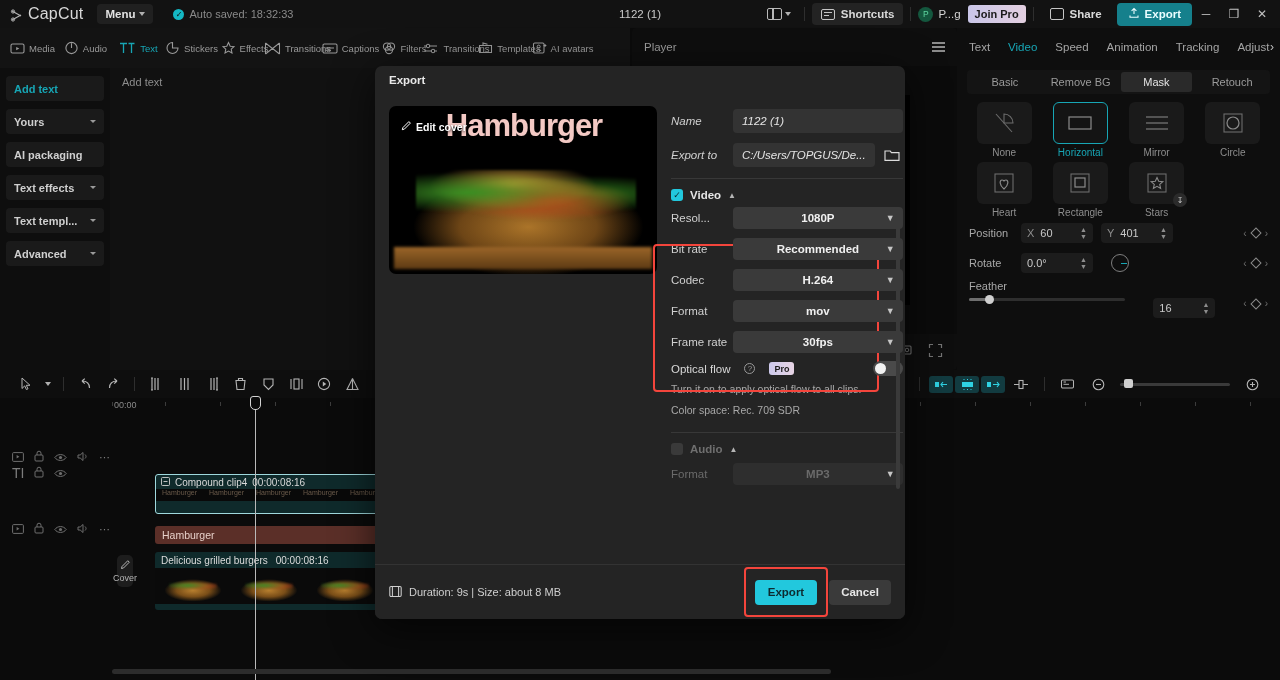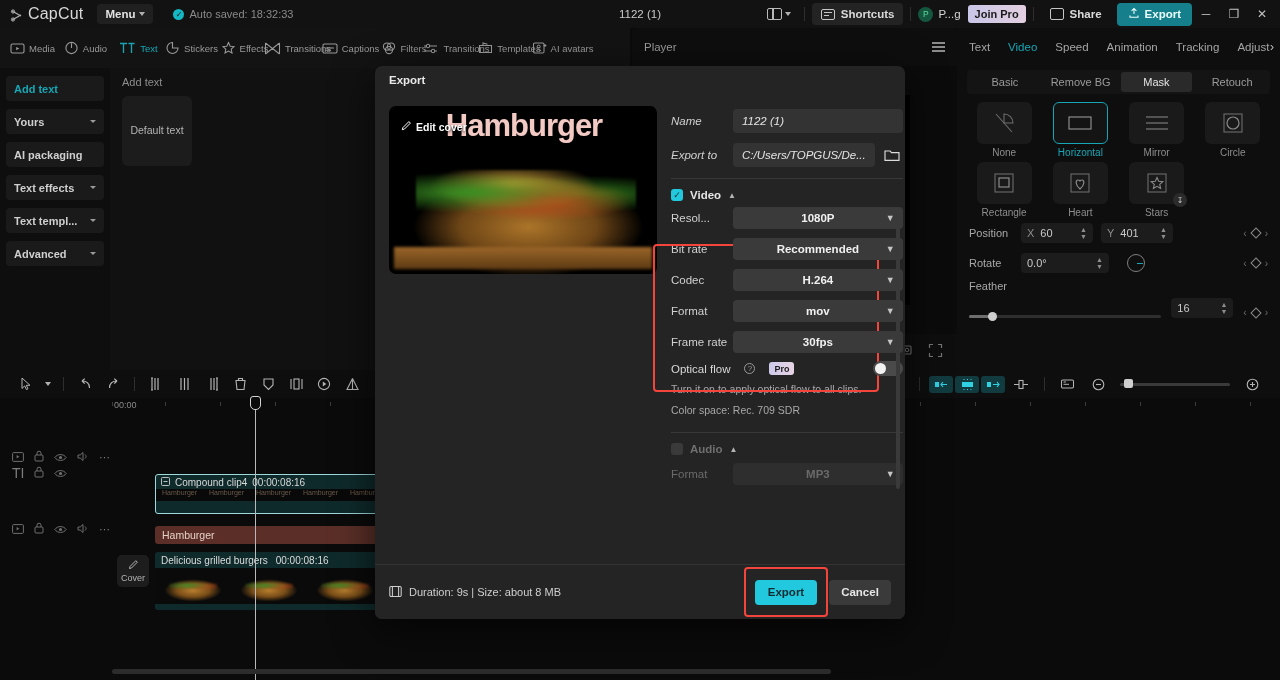--- a/index.html
+++ b/index.html
@@ -157,21 +157,21 @@
   }
   .num-field .ax { color:#8d8d8d; }
   .stepper { margin-left:auto; display:flex; flex-direction:column; align-items:center; gap:1px; color:#8d8d8d; }
   .stepper i { font-style:normal; font-size:7px; line-height:6px; }
   .kf { margin-left:auto; display:flex; align-items:center; gap:5px; color:#6e6e6e; font-size:10px; }
   .kf .dia { width:8px; height:8px; border:1.2px solid #8a8a8a; transform:rotate(45deg); }
   .dial { width:18px; height:18px; border-radius:50%; border:1.2px solid #7e7e7e; position:relative; }
   .dial::after { content:""; position:absolute; right:1px; top:8px; width:6px; height:1.4px; background:#17a6b5; }
   .feather-wrap { padding: 2px 12px 0; }
   .feather-title { font-size:11px; color:#a8a8a8; margin-bottom:6px; }
-  .feather-row { display:flex; align-items:flex-end; gap:10px; }
+  .feather-row { display:flex; align-items:flex-start; gap:28px; }
   .slider { flex:1; height:3px; background:#2e2e2e; border-radius:2px; position:relative; }
   .slider .fill { position:absolute; left:0; top:0; height:3px; width:12%; background:#6e6e6e; border-radius:2px; }
   .slider .knob { position:absolute; left:10%; top:-3.5px; width:9px; height:9px; border-radius:50%; background:#cfcfcf; }
 
   
   .tl-toolbar { position:absolute; top:370px; left:0; width:1280px; height:28px; background:#0e0e0e; display:flex; align-items:center; }
   .tlt-left { display:flex; align-items:center; gap:0; padding-left: 12px; }
   .tlt-btn { width:28px; height:24px; display:flex; align-items:center; justify-content:center; color:#b4b4b4; }
   .tlt-right { margin-left:auto; display:flex; align-items:center; gap:2px; padding-right:14px; }
   .chip { width:24px; height:17px; border-radius:3px; background:#123b40; display:flex; align-items:center; justify-content:center; }
@@ -215,21 +215,21 @@
       #0a0a0a;
     position:relative;
   }
   .thumb::after {
     content:""; position:absolute; left:18%; right:18%; top:36%; height:26%;
     background: radial-gradient(ellipse at 40% 50%, #3d8c26 0%, rgba(61,140,38,0) 60%),
                 radial-gradient(ellipse at 65% 55%, #c0481c 0%, rgba(192,72,28,0) 55%);
     filter: blur(1px);
   }
   .cover-btn {
-    position:absolute; left:117px; top:555px; width:32px; height:32px; border-radius:5px;
+    position:absolute; left:117px; top:555px; width:16px; height:32px; border-radius:5px;
     background:#1d1d1d; display:flex; flex-direction:column; align-items:center; justify-content:center;
     gap:1px; font-size:9px; color:#b4b4b4;
   }
   .tl-hscroll { position:absolute; bottom:6px; left:112px; width:1160px; height:5px; }
   .tl-hscroll .bar { position:absolute; left:0; top:0; height:5px; width:62%; background:#2c2c2c; border-radius:3px; }
 
   
   .dialog {
     position:absolute; left:375px; top:66px; width:530px; height:553px;
     background:#242424; border-radius:7px; box-shadow: 0 10px 40px rgba(0,0,0,.65);
@@ -512,23 +512,20 @@
     </div>
     <div class="lp-item">
       <span>Advanced</span>
       <span class="caret2"></span>
     </div>
   </div>
 
   <div class="contentpanel">
     <div class="cp-title">Add text</div>
     <div class="cp-grid">
-      <div class="cp-card">
-        <span>Default text</span>
-      </div>
     </div>
   </div>
 
   <div class="playerpanel">
     <div class="pp-head">
       <span class="pp-title">Player</span>
       <span class="pp-menu">
           <i></i>
           <i></i>
           <i></i>
@@ -600,33 +597,33 @@
               <rect x="3" y="2" width="18" height="18" stroke="#6c6c6c" stroke-width="1.1" fill="none"></rect>
               <circle cx="12" cy="11" r="6" stroke="#8b8b8b" stroke-width="1.2" fill="none"></circle>
             </svg>
         </div>
         <span class="mask-label">Circle</span>
       </div>
       <div class="mask-cell">
         <div class="mask-box">
           <svg width="24" height="22" viewBox="0 0 24 22">
               <rect x="3" y="2" width="18" height="18" stroke="#6c6c6c" stroke-width="1.1" fill="none"></rect>
-              <rect x="7" y="6" width="10" height="9" stroke="#8b8b8b" stroke-width="1.2" fill="none"></rect>
+              <path d="M12 17 C7 13 7.5 8 10 8 C11.3 8 12 9 12 9.6 C12 9 12.7 8 14 8 C16.5 8 17 13 12 17 Z" stroke="#8b8b8b" stroke-width="1.2" fill="none"></path>
             </svg>
         </div>
-        <span class="mask-label">Rectangle</span>
+        <span class="mask-label">Heart</span>
       </div>
       <div class="mask-cell">
         <div class="mask-box">
           <svg width="24" height="22" viewBox="0 0 24 22">
               <rect x="3" y="2" width="18" height="18" stroke="#6c6c6c" stroke-width="1.1" fill="none"></rect>
-              <path d="M12 17 C7 13 7.5 8 10 8 C11.3 8 12 9 12 9.6 C12 9 12.7 8 14 8 C16.5 8 17 13 12 17 Z" stroke="#8b8b8b" stroke-width="1.2" fill="none"></path>
+              <rect x="7" y="6" width="10" height="9" stroke="#8b8b8b" stroke-width="1.2" fill="none"></rect>
             </svg>
         </div>
-        <span class="mask-label">Heart</span>
+        <span class="mask-label">Rectangle</span>
       </div>
       <div class="mask-cell">
         <div class="mask-box">
           <svg width="24" height="22" viewBox="0 0 24 22">
               <rect x="3" y="2" width="18" height="18" stroke="#6c6c6c" stroke-width="1.1" fill="none"></rect>
               <path d="M12 5.5 L13.7 9.3 L17.8 9.7 L14.7 12.4 L15.6 16.4 L12 14.3 L8.4 16.4 L9.3 12.4 L6.2 9.7 L10.3 9.3 Z" stroke="#8b8b8b" stroke-width="1.1" fill="none"></path>
             </svg>
           <span class="dl-badge">↧</span>
         </div>
         <span class="mask-label">Stars</span>
@@ -649,21 +646,21 @@
         <span class="stepper">
             <i>▲</i>
             <i>▼</i>
           </span>
       </div>
       <span class="kf">‹<span class="dia"></span>›</span>
     </div>
 
     <div class="prop-row">
       <span class="prop-label">Rotate</span>
-      <div class="num-field" style="width:88px;justify-content:space-between">
+      <div class="num-field" style="width:72px;justify-content:space-between">
         <span>0.0°</span>
         <span class="stepper">
             <i>▲</i>
             <i>▼</i>
           </span>
       </div>
       <span class="dial" style="margin-left:18px"></span>
       <span class="kf">‹<span class="dia"></span>›</span>
     </div>
 

